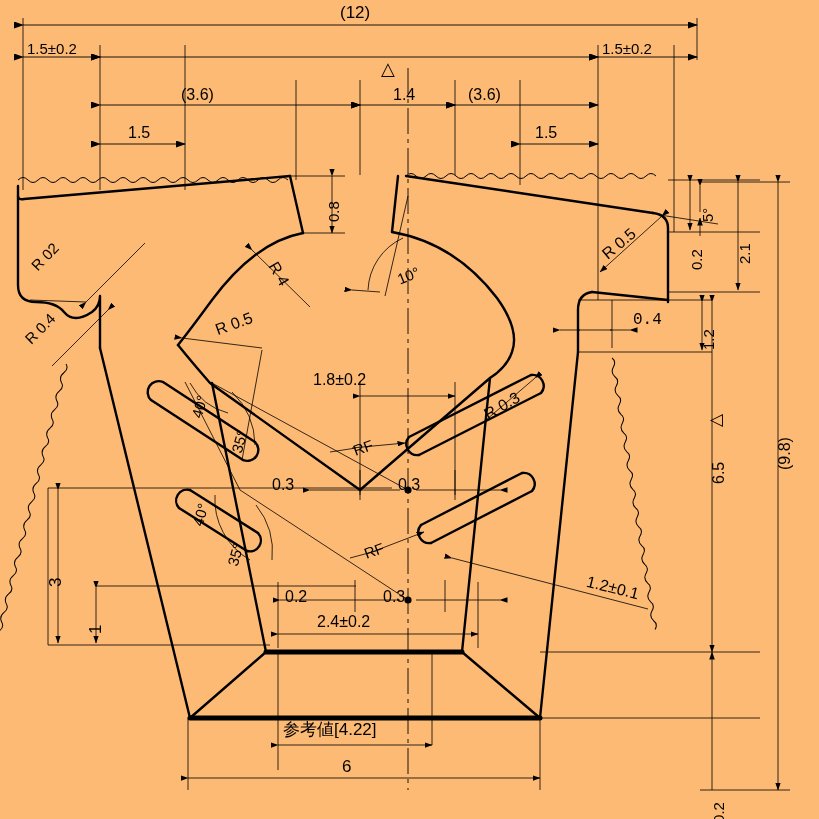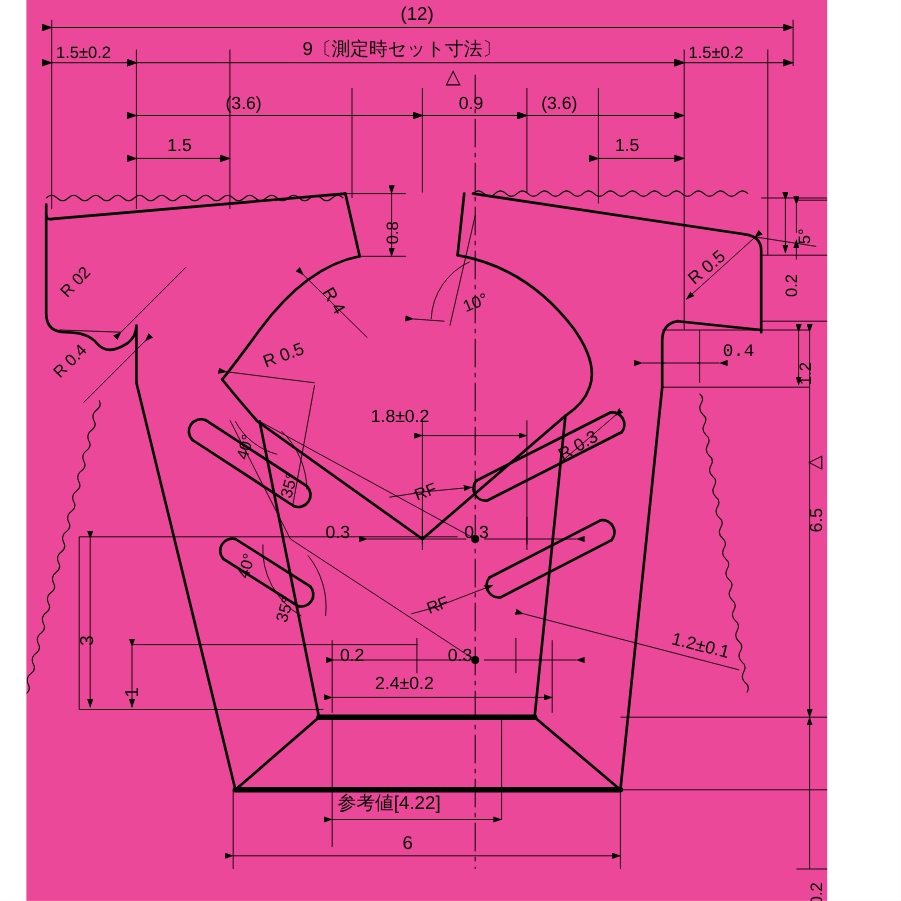--- a/index.html
+++ b/index.html
@@ -1,22 +1,21 @@
 <!DOCTYPE html>
 <html><head>
 <meta charset="utf-8">
 <style>
   html,body{margin:0;padding:0;background:#ffffff;}
   #root{
     position:relative;
-    width:728px;height:819px;
-    background:#ec4899;
+    width:819px;height:819px;
+    background:#fdba74;
     font-family:"Liberation Sans","DejaVu Sans",sans-serif;
     overflow:hidden;
-    margin-left:24px;
   }
   #dwg{position:absolute;left:0;top:0;width:819px;height:819px;}
   .lbl{
     position:absolute;
     color:#000;
     font-family:"Liberation Sans","DejaVu Sans",sans-serif;
     white-space:nowrap;
     line-height:1;
     user-select:none;
   }
@@ -283,31 +282,30 @@
     </g>
 
     <g fill="#000">
       <circle cx="408" cy="490" r="3.6"></circle>
       <circle cx="408" cy="600" r="3.6"></circle>
     </g>
   </svg>
 
   <div class="lbl" style="left:340px;top:4px;font-size:17px;">(12)</div>
 
-  <div class="lbl" style="left:251px;top:36px;font-size:17px;">9〔測定時セット寸法〕</div>
 
   <div class="lbl" style="left:381px;top:60px;font-size:18px;">△</div>
 
   <div class="lbl" style="left:27px;top:41px;font-size:15px;">1.5±0.2</div>
 
   <div class="lbl" style="left:602px;top:41px;font-size:15px;">1.5±0.2</div>
 
   <div class="lbl" style="left:181px;top:87px;font-size:16px;">(3.6)</div>
 
-  <div class="lbl" style="left:393px;top:87px;font-size:16px;">0.9</div>
+  <div class="lbl" style="left:393px;top:87px;font-size:16px;">1.4</div>
 
   <div class="lbl" style="left:468px;top:87px;font-size:16px;">(3.6)</div>
 
   <div class="lbl" style="left:128px;top:125px;font-size:16px;">1.5</div>
 
   <div class="lbl" style="left:535px;top:125px;font-size:16px;">1.5</div>
 
   <div class="lbl vert" style="left:326px;top:186px;font-size:15px;transform:rotate(-90deg) translate(-36px,0);">0.8</div>
 
   <div class="lbl vert" style="left:700px;top:196px;font-size:15px;transform:rotate(-90deg) translate(-26px,0);">5°</div>

